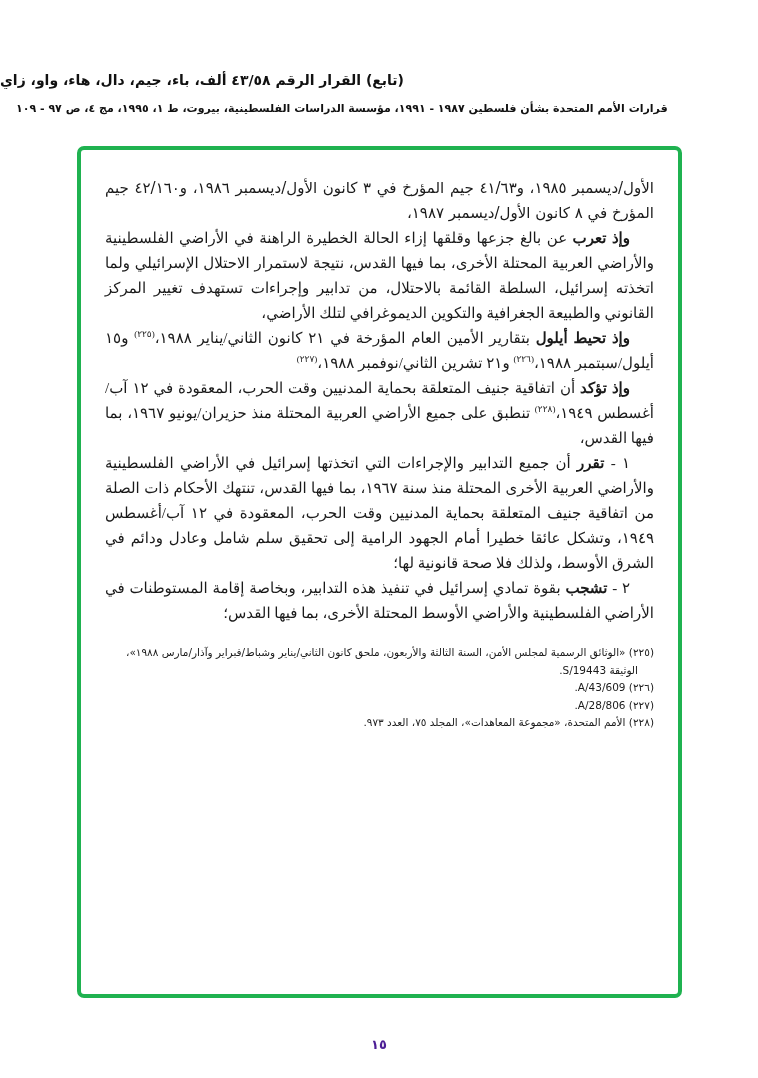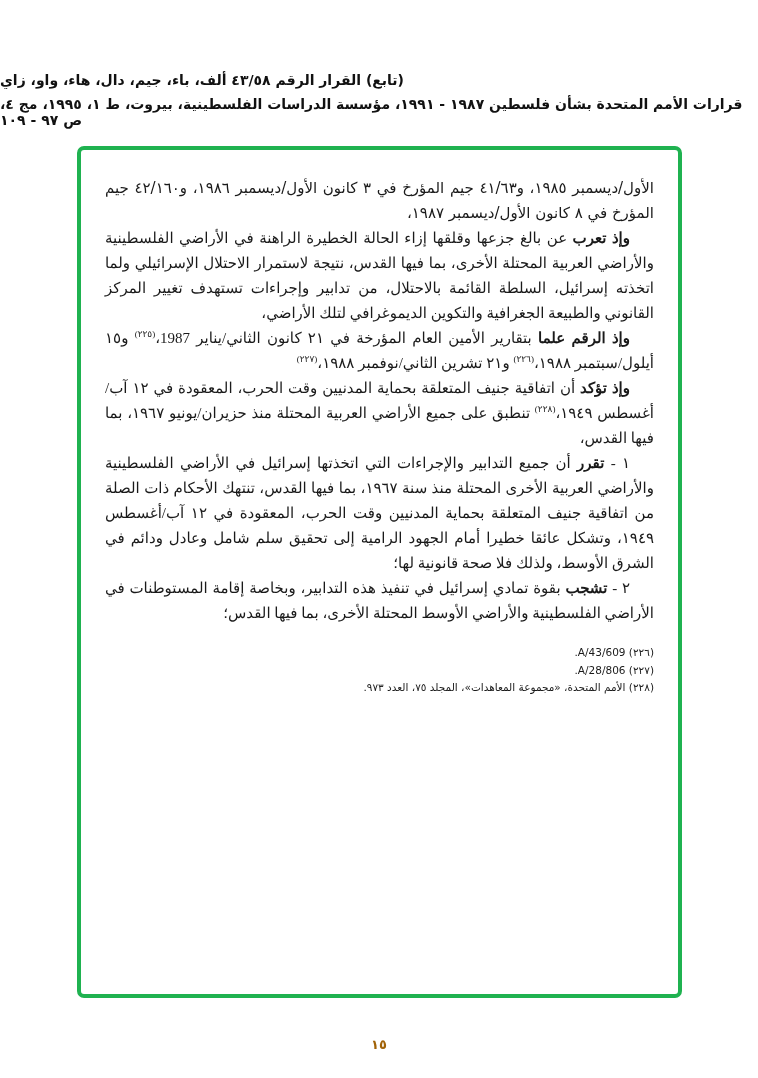--- a/index.html
+++ b/index.html
@@ -25,24 +25,25 @@
     text-align: left;
     direction: rtl;
   }
   .header-title {
     font-size: 14px;
     font-weight: bold;
     color: #111111;
     letter-spacing: 0.2px;
   }
   .header-citation {
-    margin-top: 8px;
-    font-size: 14px;
+    margin-top: 14px;
+    font-size: 11px;
     font-weight: bold;
     color: #111111;
+    padding-left: 16px;
   }
   .content-frame {
     position: absolute;
     left: 77px;
     top: 146px;
     width: 605px;
     height: 852px;
     box-sizing: border-box;
     border: 4px solid #1fb250;
     border-radius: 7px;
@@ -80,44 +81,45 @@
   }
   .fn-num { white-space: nowrap; }
   .page-number {
     position: absolute;
     bottom: 26px;
     left: 0;
     right: 0;
     text-align: center;
     font-size: 13px;
     font-weight: bold;
-    color: #a16207;
+    color: #4c1d95;
     direction: rtl;
   }
 </style>
 </head>
 <body style="background: rgb(255, 255, 255);">
 
 <div class="page">
 
   <div class="page-header">
     <div class="header-title">(تابع) القرار الرقم ٤٣/٥٨ ألف، باء، جيم، دال، هاء، واو، زاي</div>
     <div class="header-citation">قرارات الأمم المتحدة بشأن فلسطين ١٩٨٧ - ١٩٩١، مؤسسة الدراسات الفلسطينية، بيروت، ط ١، ١٩٩٥، مج ٤، ص ٩٧ - ١٠٩</div>
   </div>
 
   <div class="content-frame" style="border-color: rgb(31, 178, 80);">
     <div class="body-text" id="paragraphs">
         <p class="para"><span>الأول/ديسمبر ١٩٨٥، و٤١/٦٣ جيم المؤرخ في ٣ كانون الأول/ديسمبر ١٩٨٦، و٤٢/١٦٠ جيم المؤرخ في ٨ كانون الأول/ديسمبر ١٩٨٧،</span></p>
         <p class="para indent"><span class="lead">وإذ تعرب</span><span> عن بالغ جزعها وقلقها إزاء الحالة الخطيرة الراهنة في الأراضي الفلسطينية والأراضي العربية المحتلة الأخرى، بما فيها القدس، نتيجة لاستمرار الاحتلال الإسرائيلي ولما اتخذته إسرائيل، السلطة القائمة بالاحتلال، من تدابير وإجراءات تستهدف تغيير المركز القانوني والطبيعة الجغرافية والتكوين الديموغرافي لتلك الأراضي،</span></p>
-        <p class="para indent"><span class="lead">وإذ الرقم علما</span><span> بتقارير الأمين العام المؤرخة في ٢١ كانون الثاني/يناير 1987،</span><sup class="fn-ref">(٢٢٥)</sup><span> و١٥ أيلول/سبتمبر ١٩٨٨،</span><sup class="fn-ref">(٢٢٦)</sup><span> و٢١ تشرين الثاني/نوفمبر ١٩٨٨،</span><sup class="fn-ref">(٢٢٧)</sup></p>
+        <p class="para indent"><span class="lead">وإذ تحيط أيلول</span><span> بتقارير الأمين العام المؤرخة في ٢١ كانون الثاني/يناير ١٩٨٨،</span><sup class="fn-ref">(٢٢٥)</sup><span> و١٥ أيلول/سبتمبر ١٩٨٨،</span><sup class="fn-ref">(٢٢٦)</sup><span> و٢١ تشرين الثاني/نوفمبر ١٩٨٨،</span><sup class="fn-ref">(٢٢٧)</sup></p>
         <p class="para indent"><span class="lead">وإذ تؤكد</span><span> أن اتفاقية جنيف المتعلقة بحماية المدنيين وقت الحرب، المعقودة في ١٢ آب/أغسطس ١٩٤٩،</span><sup class="fn-ref">(٢٢٨)</sup><span> تنطبق على جميع الأراضي العربية المحتلة منذ حزيران/يونيو ١٩٦٧، بما فيها القدس،</span></p>
         <p class="para indent"><span>١ - </span><span class="lead">تقرر</span><span> أن جميع التدابير والإجراءات التي اتخذتها إسرائيل في الأراضي الفلسطينية والأراضي العربية الأخرى المحتلة منذ سنة ١٩٦٧، بما فيها القدس، تنتهك الأحكام ذات الصلة من اتفاقية جنيف المتعلقة بحماية المدنيين وقت الحرب، المعقودة في ١٢ آب/أغسطس ١٩٤٩، وتشكل عائقا خطيرا أمام الجهود الرامية إلى تحقيق سلم شامل وعادل ودائم في الشرق الأوسط، ولذلك فلا صحة قانونية لها؛</span></p>
         <p class="para indent"><span>٢ - </span><span class="lead">تشجب</span><span> بقوة تمادي إسرائيل في تنفيذ هذه التدابير، وبخاصة إقامة المستوطنات في الأراضي الفلسطينية والأراضي الأوسط المحتلة الأخرى، بما فيها القدس؛</span></p>
       </div>
     <div class="footnotes" id="footnotes">
+        <div class="footnote"><span class="fn-num">(٢٢٥)</span><span> «الوثائق الرسمية لمجلس الأمن، السنة الثالثة والأربعون، ملحق كانون الثاني/يناير وشباط/فبراير وآذار/مارس ١٩٨٨»، الوثيقة S/19443.</span></div>
         <div class="footnote"><span class="fn-num">(٢٢٦)</span><span> A/43/609.</span></div>
         <div class="footnote"><span class="fn-num">(٢٢٧)</span><span> A/28/806.</span></div>
         <div class="footnote"><span class="fn-num">(٢٢٨)</span><span> الأمم المتحدة، «مجموعة المعاهدات»، المجلد ٧٥، العدد ٩٧٣.</span></div>
       </div>
   </div>
 
   <div class="page-number">١٥</div>
 
 </div>
 

